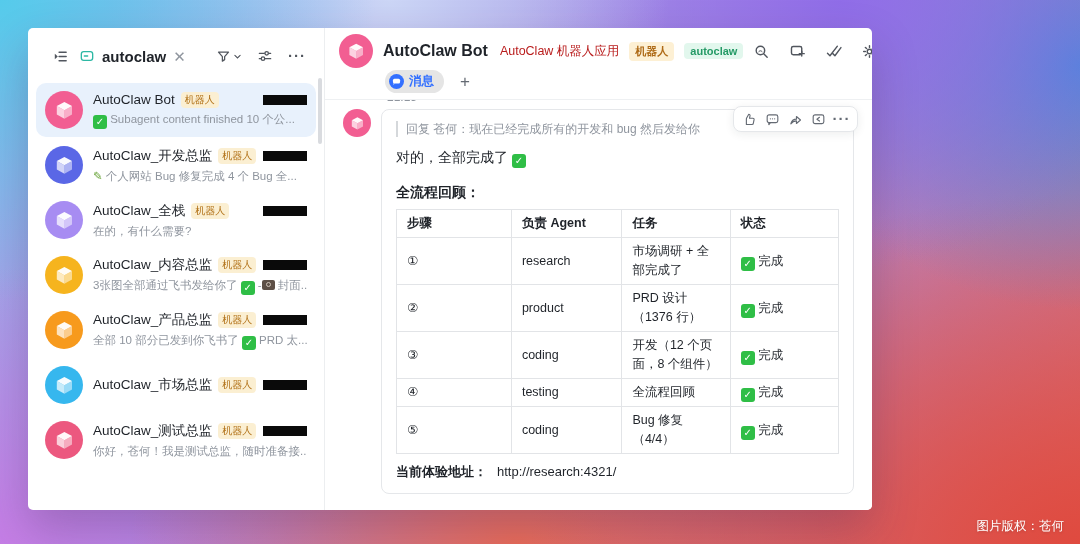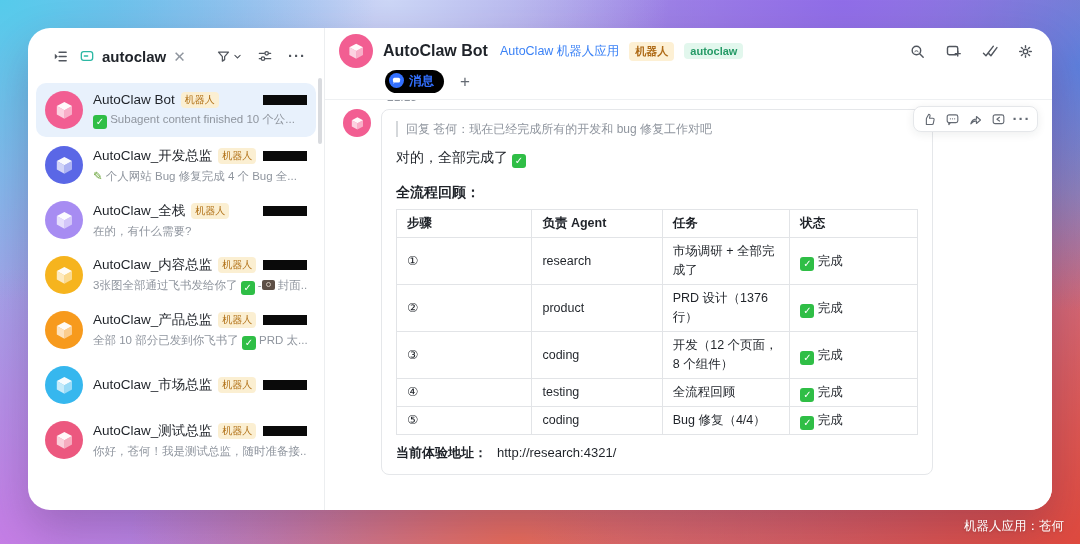--- a/index.html
+++ b/index.html
@@ -11,22 +11,22 @@
       radial-gradient(60% 95% at 0% 0%,   #55cbeb 0%, rgba(85,203,235,0) 58%),
       radial-gradient(50% 80% at 36% 0%,  #ccd6f6 0%, rgba(204,214,246,0) 52%),
       radial-gradient(55% 90% at 78% 0%,  #906de8 0%, rgba(144,109,232,0) 55%),
       radial-gradient(45% 75% at 100% 12%,#4e86d9 0%, rgba(78,134,217,0) 60%),
       radial-gradient(75% 95% at 100% 100%,#df4a3f 0%, rgba(223,74,63,0) 68%),
       radial-gradient(60% 80% at 48% 100%,#ec6d58 0%, rgba(236,109,88,0) 60%),
       radial-gradient(55% 85% at 0% 100%, #c67ee6 0%, rgba(198,126,230,0) 60%),
       linear-gradient(135deg,#9fb4ee 0%,#a98ae2 50%,#de6a66 100%);
   }
   .card {
-    position:absolute; left:28px; top:28px; width:1024px; height:482px;
-    background:#fff; border-radius:22px; overflow:hidden; display:flex;
+    position:absolute; left:28px; top:28px; width:844px; height:482px;
+    background:#fff; border-radius:5px; overflow:hidden; display:flex;
     box-shadow:0 20px 45px rgba(70,35,85,.28);
   }
   svg { display:block; }
   .ic { color:#51565e; }
 
   
   .sidebar { width:297px; flex:none; border-right:1px solid #eceef0; position:relative; }
   .sb-header { height:46px; display:flex; align-items:center; padding:10px 18px 0 24px; }
   .sb-search { display:flex; align-items:center; gap:7px; margin-left:10px; }
   .sb-search-text { font-size:15px; font-weight:700; color:#1f2329; }
@@ -46,27 +46,27 @@
   .redacted { width:44px; height:10px; background:#0a0a0a; margin-left:auto; flex:none; }
   .sb-preview { font-size:11.5px; color:#8f959e; white-space:nowrap; overflow:hidden; margin-top:4px; }
   .sb-scroll { position:absolute; right:2px; top:50px; width:4px; height:66px; background:#d9dbdf; border-radius:2px; }
 
   
   .chat { flex:1; display:flex; flex-direction:column; min-width:0; }
   .chat-header { padding:6px 18px 0 14px; flex:none; border-bottom:1px solid #eef0f2; }
   .ch-row1 { display:flex; align-items:center; gap:10px; height:34px; }
   .ch-avatar { width:34px; height:34px; }
   .ch-title { font-size:16px; font-weight:700; color:#1f2329; white-space:nowrap; }
-  .ch-sub { font-size:12.5px; color:#3b82f6; margin-left:2px; white-space:nowrap; }
+  .ch-sub { font-size:12.5px; color:#b91c1c; margin-left:2px; white-space:nowrap; }
   .tag { font-size:11px; padding:2px 6px; border-radius:4px; font-weight:600; white-space:nowrap; }
   .tag-amber { color:#ae6a16; background:#fdf0d4; }
   .tag-green { color:#259a66; background:#e2f7ed; }
   .ch-icons { margin-left:auto; display:flex; align-items:center; gap:19px; }
   .ch-row2 { display:flex; align-items:center; margin:2px 0 0 46px; padding-bottom:6px; }
-  .msg-pill { display:inline-flex; gap:5px; background:#000000; border-radius:12px; padding:3px 10px 3px 4px; cursor:pointer; }
+  .msg-pill { display:inline-flex; align-items:center; gap:5px; background:#e5e5e5; border-radius:12px; padding:3px 10px 3px 4px; cursor:pointer; }
   .msg-pill-label { font-size:12.5px; color:#3370ff; font-weight:600; }
   .add-tab { margin-left:16px; color:#646a73; font-size:17px; line-height:1; cursor:pointer; }
 
   .chat-body { flex:1; position:relative; padding:0 18px; overflow:hidden; background:#fff; }
   .ts-clip { height:6px; overflow:hidden; margin-left:44px; }
   .ts-clip span { display:block; font-size:12px; color:#8f959e; margin-top:-10px; }
   .msg-row { display:flex; gap:10px; margin-top:3px; }
   .msg-avatar { width:28px; height:28px; }
   .bubble { width:552px; border:1px solid #e5e7ea; border-radius:8px; padding:11px 14px 12px; background:#fff; }
   .quote { border-left:2px solid #d5d8db; padding-left:8px; font-size:12px; color:#8f959e; line-height:16px; }
@@ -344,21 +344,21 @@
         <span class="avatar msg-avatar cube" style="background: rgb(242, 94, 146);">
             <svg viewBox="0 0 24 24" width="60%" height="60%">
               <g fill="#fff">
                 <path d="M12 3.1 20 7.5 12 11.9 4 7.5z" opacity=".96"></path>
                 <path d="M4 7.5l8 4.4v8.9L4 16.4z" opacity=".72"></path>
                 <path d="M20 7.5l-8 4.4v8.9l8-4.4z" opacity=".5"></path>
               </g>
             </svg>
           </span>
         <div class="bubble">
-          <div class="quote">回复 苍何：现在已经完成所有的开发和 bug 修复工作对吧</div>
+          <div class="quote">回复 苍何：现在已经完成所有的开发和 bug 然后发给你</div>
           <div class="line1 emoji">对的，全部完成了 <span class="echk">✓</span></div>
           <div class="sec-title">全流程回顾：</div>
 
           <table>
             <tbody>
                 <tr>
               <th class="c1">步骤</th>
               <th class="c2">负责 Agent</th>
               <th class="c3">任务</th>
               <th class="c4">状态</th>
@@ -427,13 +427,13 @@
               <rect x="3.5" y="4.5" width="17" height="14" rx="3"></rect>
               <path d="M13.5 8.5l-4 3 4 3" stroke-linecap="round"></path>
             </svg>
         </span>
         <span class="tb-btn dots">···</span>
       </div>
     </div>
   </div>
 </div>
 
-<div class="copyright">机器人应用：苍何</div>
+<div class="copyright">图片版权：苍何</div>
 
 </body></html>

